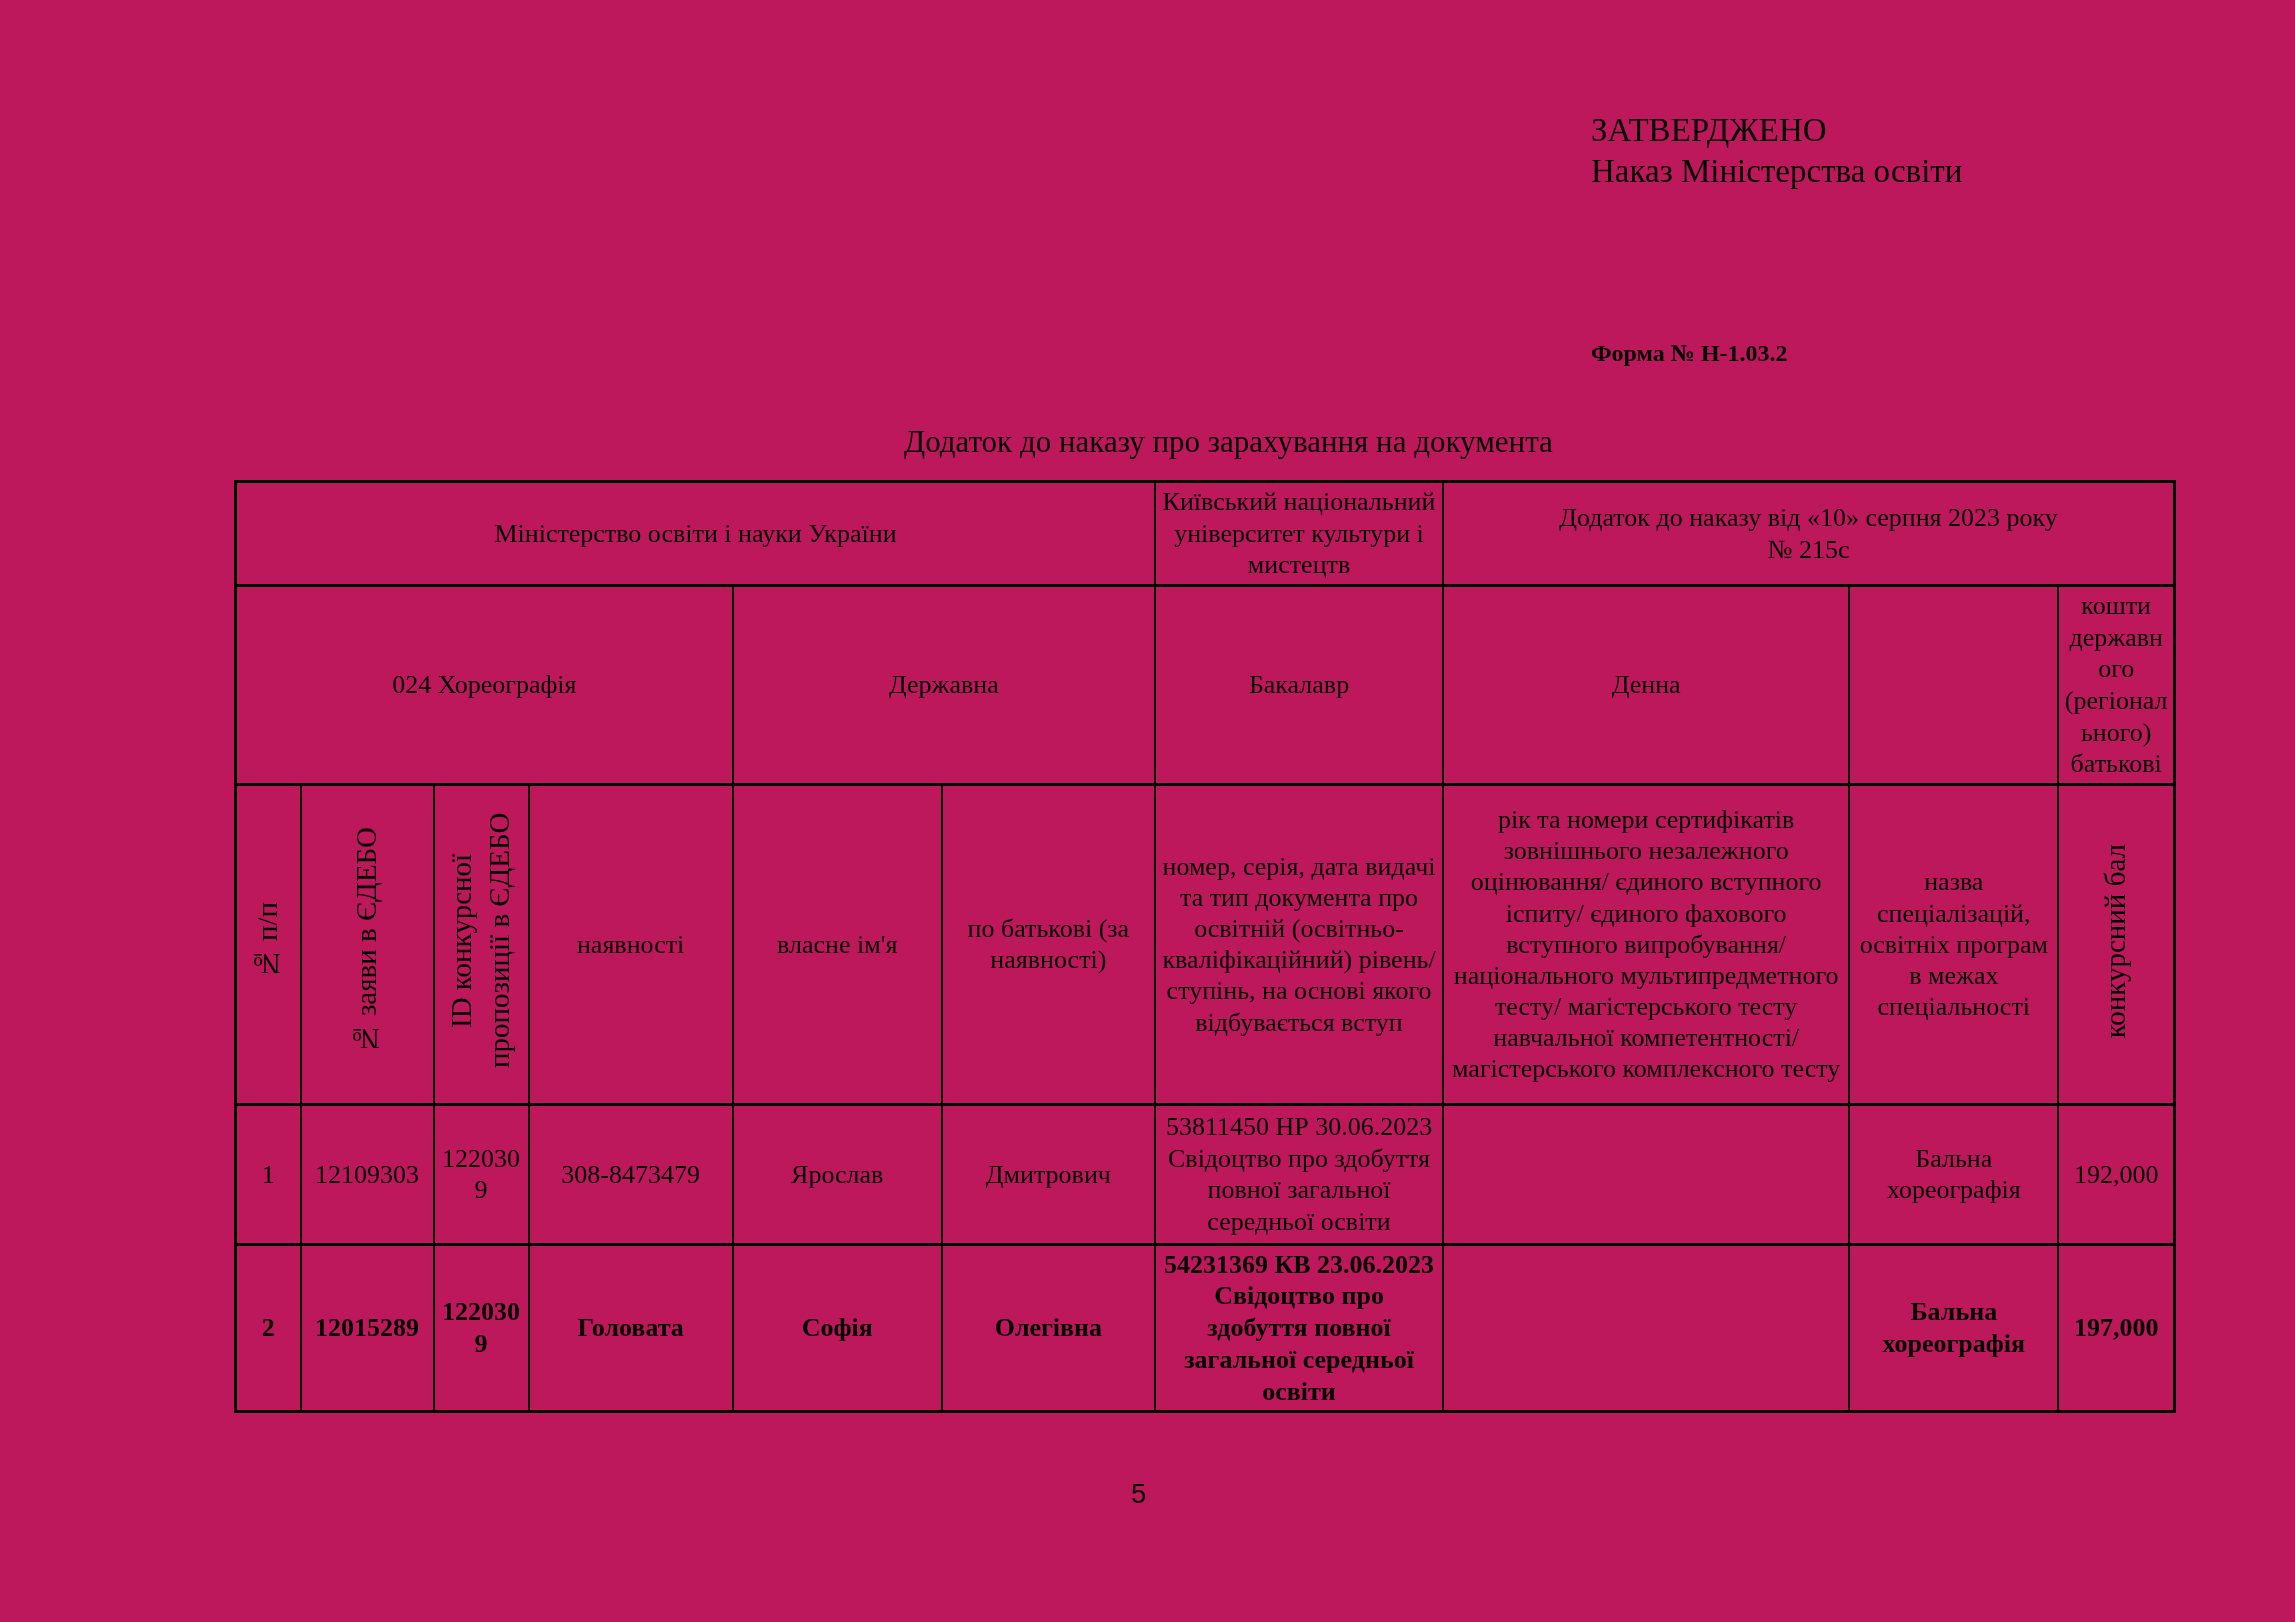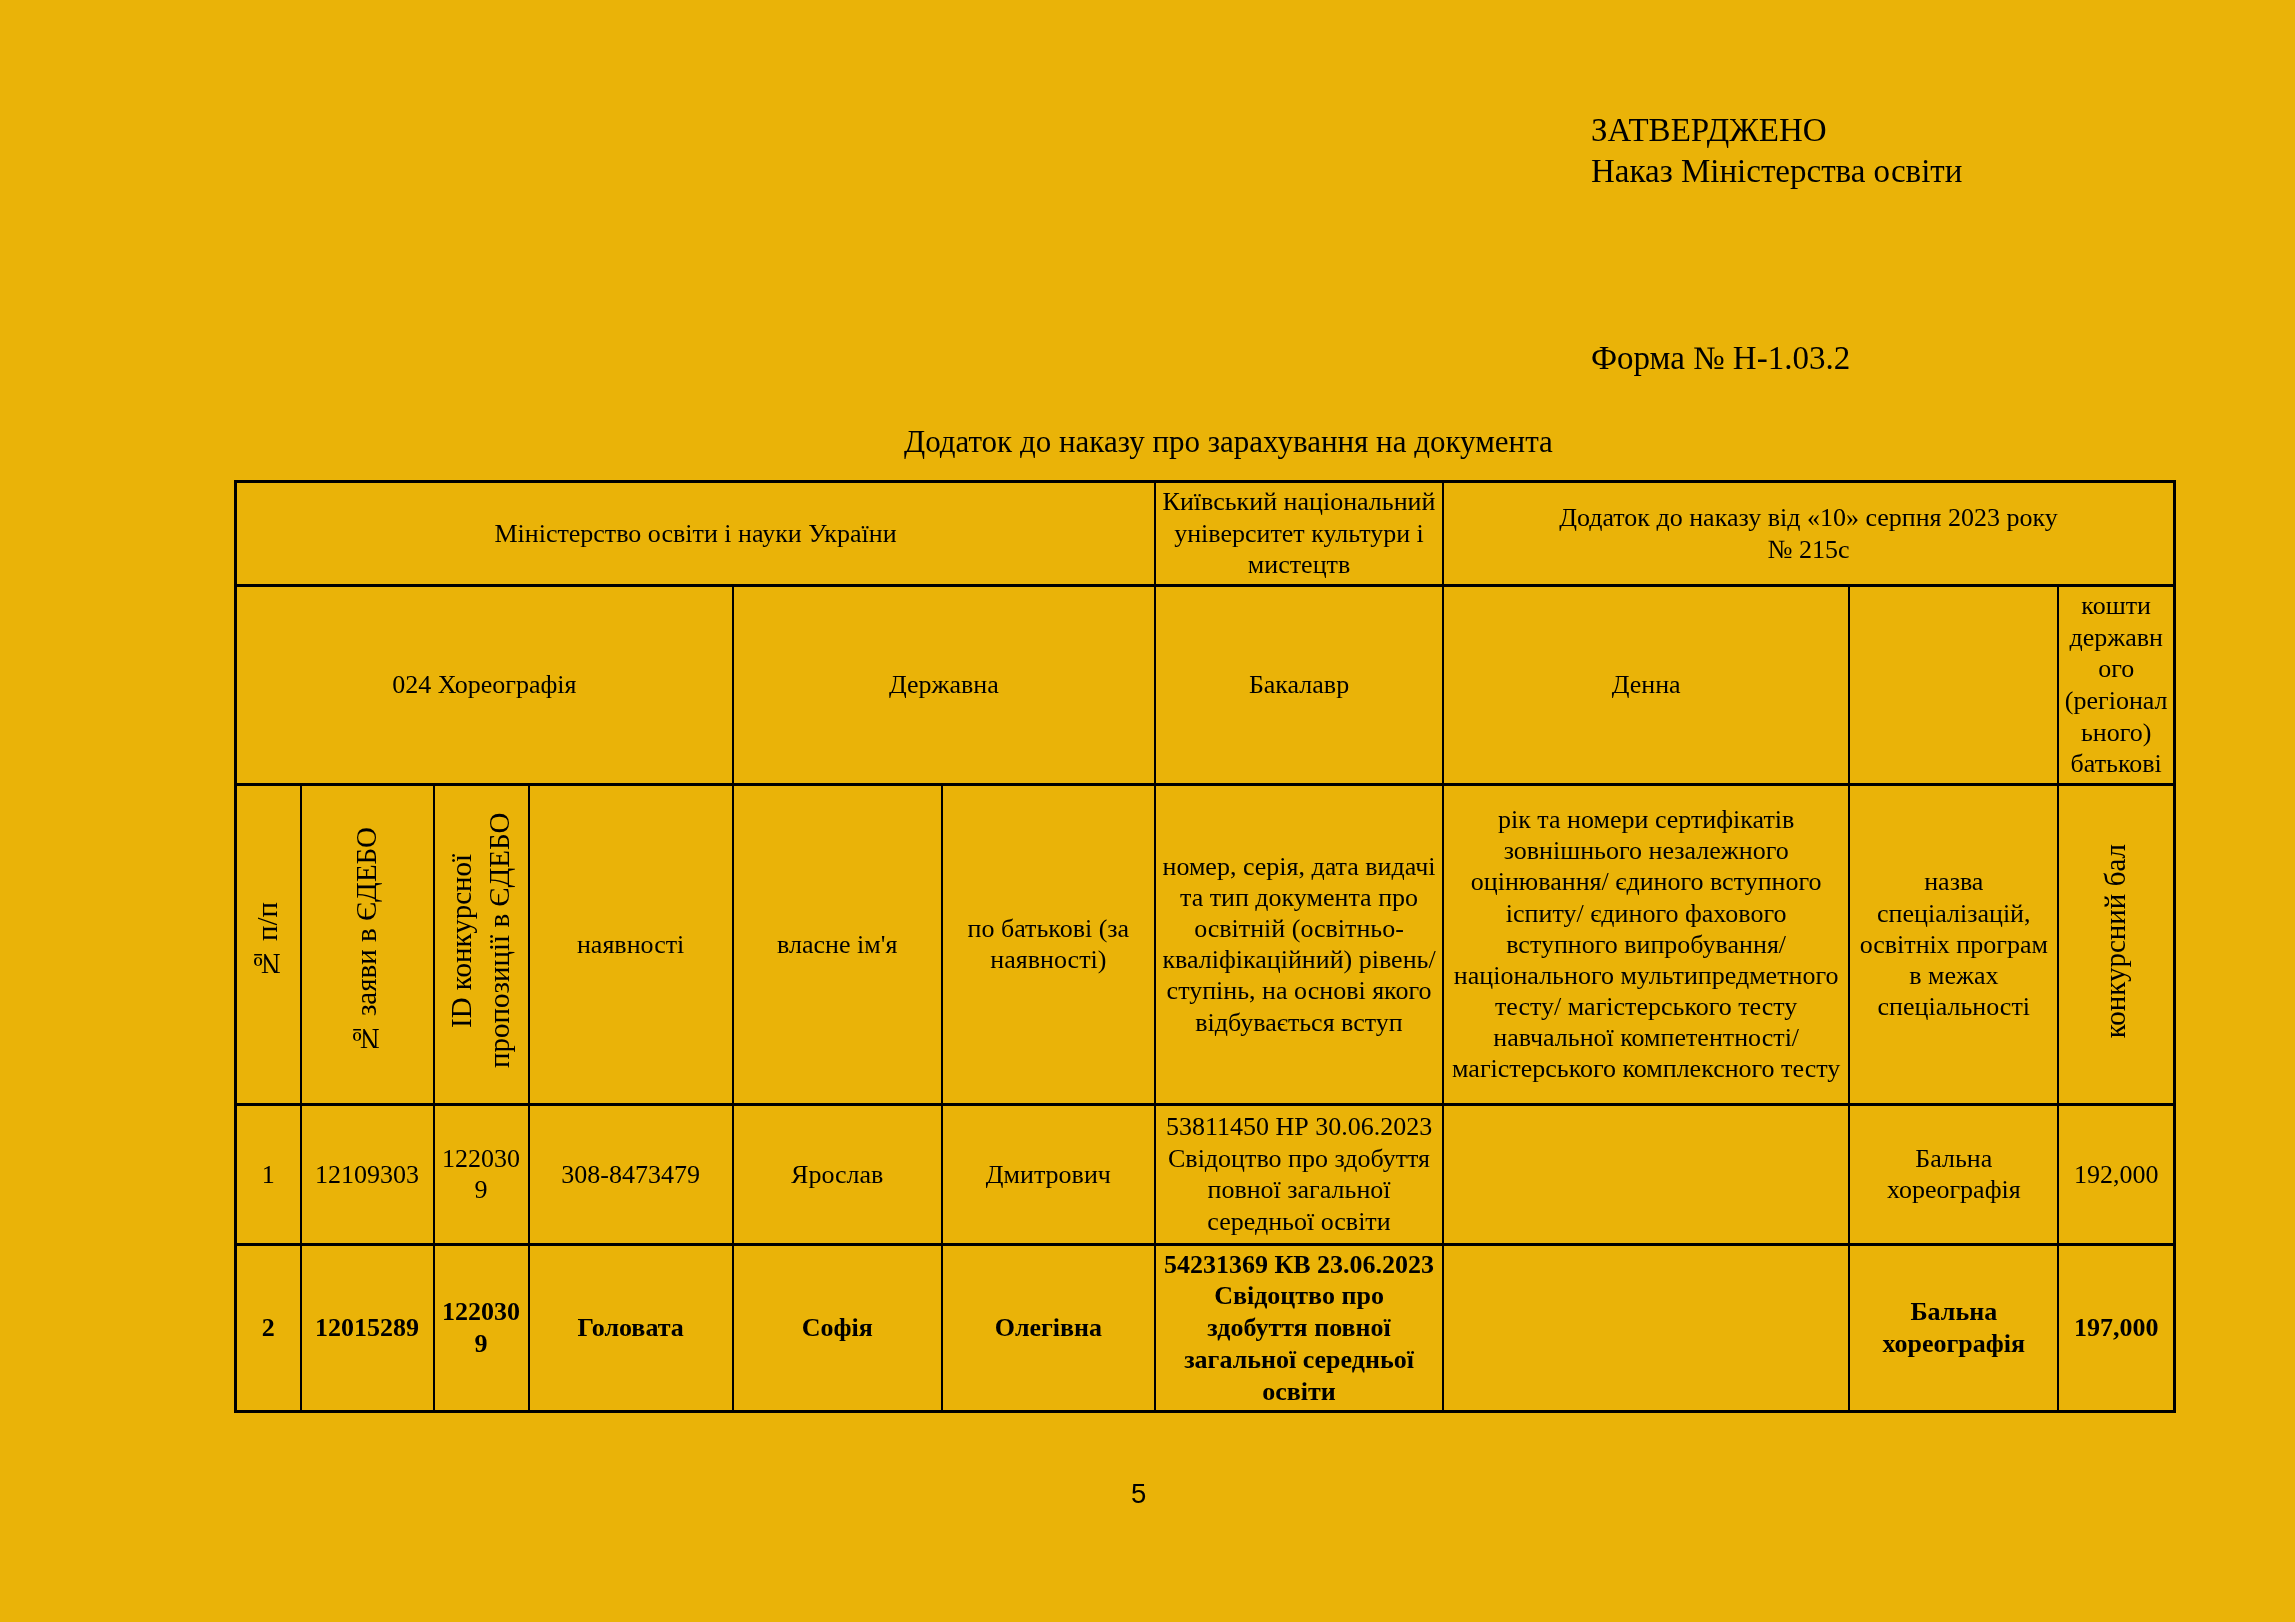--- a/index.html
+++ b/index.html
@@ -3,25 +3,25 @@
 <meta charset="utf-8">
 <style>
   html,body { margin:0; padding:0; }
   body {
     width:2295px; height:1623px;
     background:#ffffff; color:#000;
     font-family:"Liberation Serif", serif;
     position:relative;
     -webkit-font-smoothing:antialiased;
   }
-  .page { position:absolute; left:0; top:0; width:2295px; height:1623px; background:#eab308; }
+  .page { position:absolute; left:0; top:0; width:2295px; height:1623px; background:#be185d; }
 
   
   .approval { position:absolute; left:1591px; top:110px; font-size:33px; line-height:41px; white-space:nowrap; }
-  .form-number { position:absolute; left:1591px; top:340px; font-size:33px; font-weight:normal; white-space:nowrap; }
+  .form-number { position:absolute; left:1591px; top:340px; font-size:24px; font-weight:bold; white-space:nowrap; }
 
   
   .doc-title { position:absolute; left:904px; top:424px; font-size:31px; white-space:nowrap; }
 
   
   table.main {
     position:absolute; left:234px; top:480px;
     border-collapse:collapse; table-layout:fixed;
     width:1942px;
     border:3.9px solid #000;

